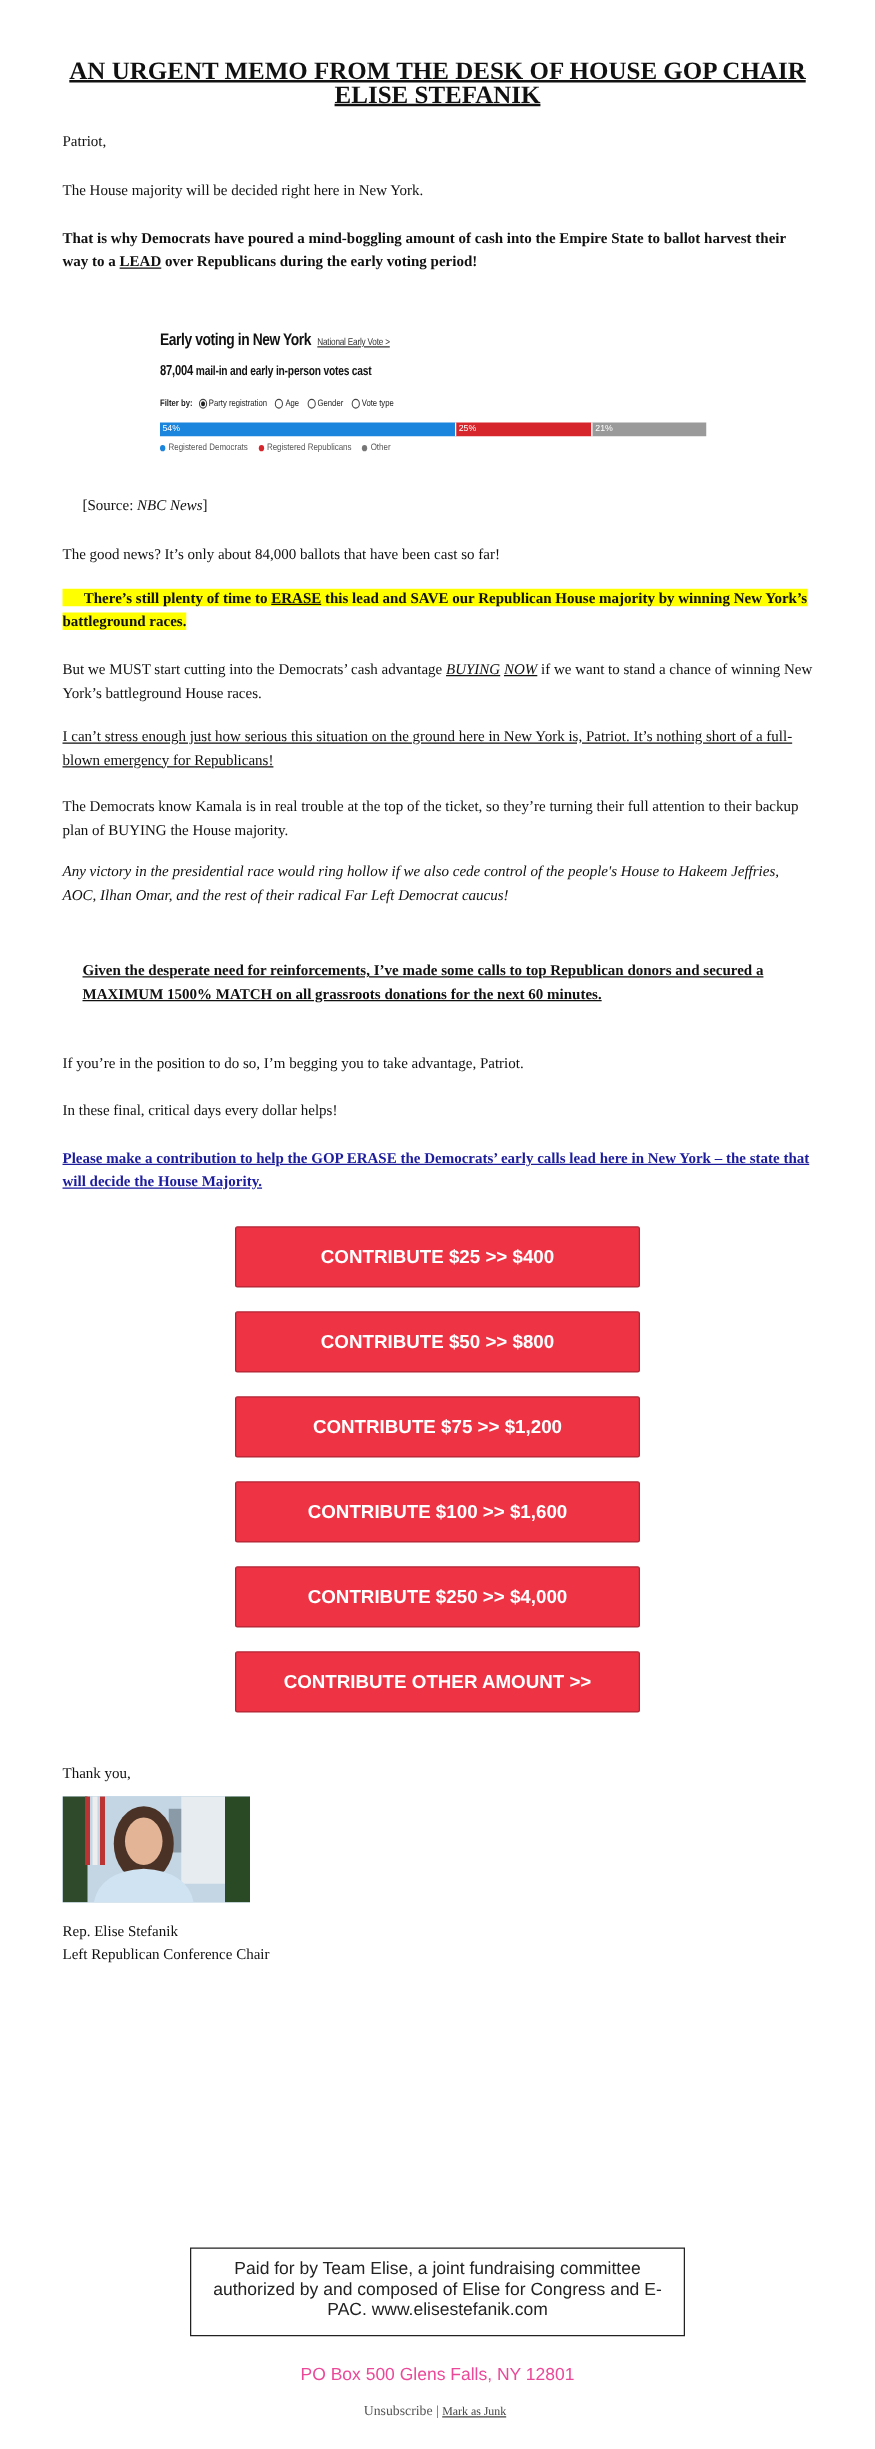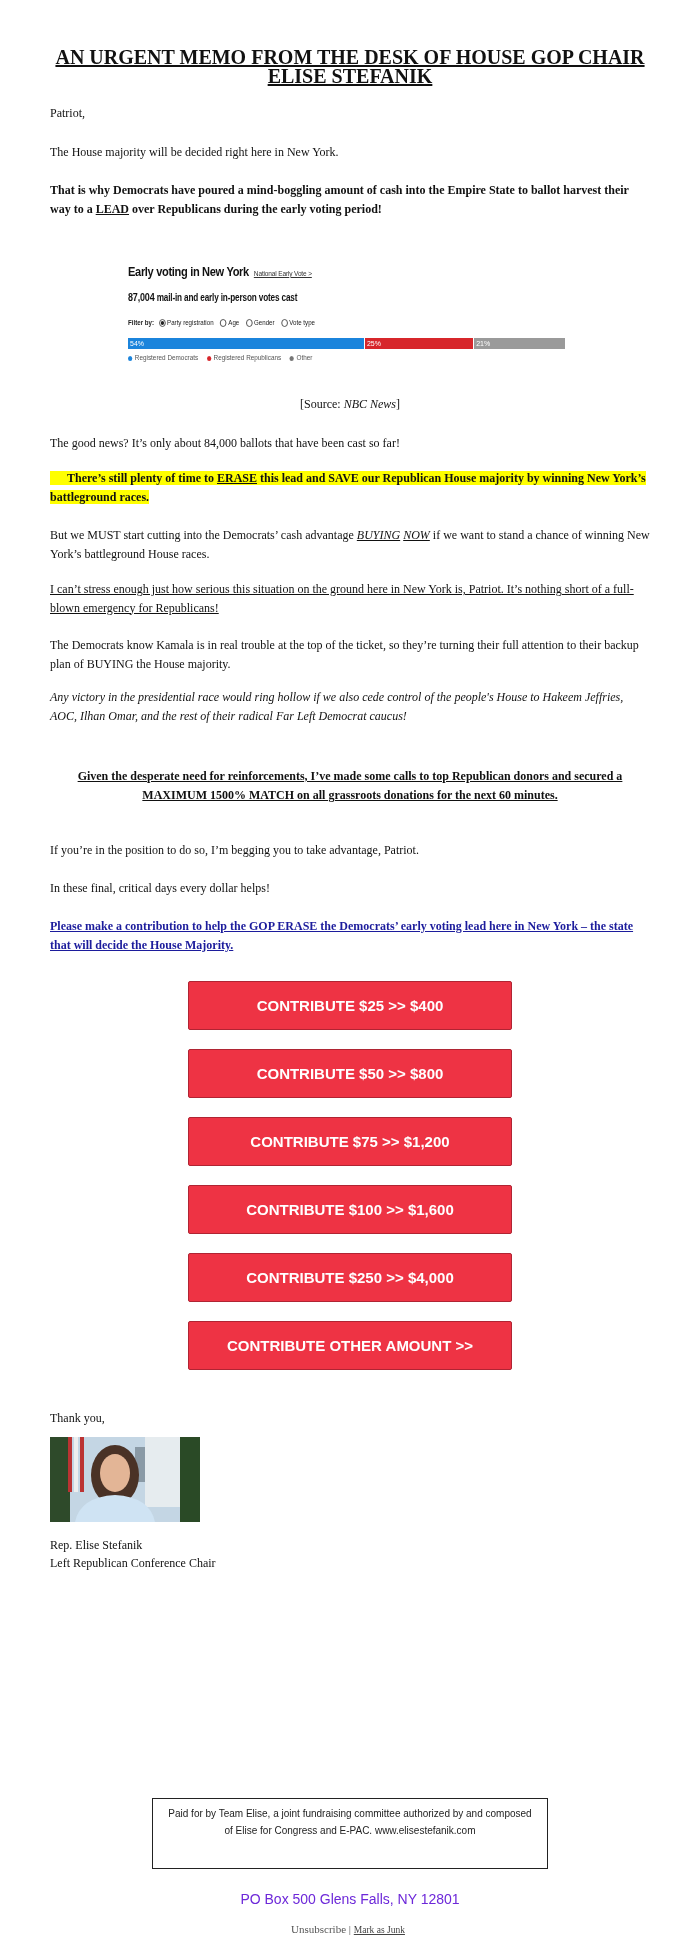--- a/index.html
+++ b/index.html
@@ -6,21 +6,21 @@
   body { width: 700px; height: 1959px; position: relative; overflow: hidden;
          font-family: "Liberation Serif", "DejaVu Serif", serif; color: #111111; font-size: 16px; }
   .content { position: absolute; left: 50px; width: 600px; }
   .p { margin: 0; line-height: 18.5px; font-size: 12px; }
   .title { position: absolute; left: 50px; width: 600px; top: 48px; text-align: center;
            font-weight: bold; text-decoration: underline; font-size: 20px; line-height: 18.5px; }
   .bold { font-weight: bold; }
   .u { text-decoration: underline; }
   .i { font-style: italic; }
   .hl { background: #ffff00; font-weight: bold; padding-left: 17px; }
-  .center { text-align: center; }
+  .center { text-align: left; margin-left: 16px; }
   a.link { color: #1a0dab; color: #1c1c9c; font-weight: bold; text-decoration: underline; }
 
   
   .chart { position: absolute; left: 128px; top: 262px; width: 440px; height: 104px;
            font-family: "Liberation Sans", "DejaVu Sans", sans-serif; color: #111; }
   .chart-title { position: absolute; left: 0; top: 2px; font-size: 13.5px; font-weight: bold; letter-spacing: -0.4px;
                  transform: scaleX(0.82); transform-origin: left top; white-space: nowrap; }
   .chart-title .nat { font-size: 8px; font-weight: normal; text-decoration: underline; color: #333; margin-left: 6px; letter-spacing: -0.2px; }
   .chart-sub { position: absolute; left: 0; top: 29px; font-size: 10.5px; font-weight: bold; white-space: nowrap;
                transform: scaleX(0.78); transform-origin: left top; letter-spacing: -0.2px; }
@@ -42,24 +42,24 @@
 
   
   .btn { position: absolute; left: 188px; width: 324px; height: 49px; background: #ee3344;
          border: 1px solid #b02433; border-radius: 2px; box-sizing: border-box; color: #ffffff;
          font-family: "Liberation Sans", "DejaVu Sans", sans-serif; font-weight: bold; font-size: 15px;
          display: flex; align-items: center; justify-content: center; cursor: pointer; letter-spacing: 0; text-decoration: none; }
 
   .photo { position: absolute; left: 50px; top: 1437px; width: 150px; height: 85px; overflow: hidden; background: #b9cfdf; }
 
   .footer-box { position: absolute; left: 152px; top: 1798px; width: 396px; height: 71px; border: 1px solid #222;
-                box-sizing: border-box; font-family: "Liberation Sans", "DejaVu Sans", sans-serif; font-size: 10px;
+                box-sizing: border-box; font-family: "Liberation Sans", "DejaVu Sans", sans-serif; font-size: 14px;
                 text-align: center; line-height: 16.5px; padding: 7px 10px; color: #222; }
   .address { position: absolute; left: 0; width: 700px; top: 1891px; text-align: center;
-             font-family: "Liberation Sans", "DejaVu Sans", sans-serif; font-size: 14px; color: #6d28d9; }
+             font-family: "Liberation Sans", "DejaVu Sans", sans-serif; font-size: 14px; color: #ec4899; }
   .unsub { position: absolute; left: 0; width: 696px; top: 1923px; text-align: center; font-size: 11px; color: #555; }
   .unsub .junk { font-size: 9.5px; text-decoration: underline; color: #444; }
 </style>
 </head>
 <body>
 
 <div class="title">AN URGENT MEMO FROM THE DESK OF HOUSE GOP CHAIR ELISE STEFANIK</div>
 
 <p class="content p" style="top:104px">Patriot,</p>
 
@@ -114,21 +114,21 @@
 <p class="content p" style="top:636px">The Democrats know Kamala is in real trouble at the top of the ticket, so they’re turning their full attention to their backup plan of BUYING the House majority.</p>
 
 <p class="content p i" style="top:688px">Any victory in the presidential race would ring hollow if we also cede control of the people's House to Hakeem Jeffries, AOC, Ilhan Omar, and the rest of their radical Far Left Democrat caucus!</p>
 
 <p class="content p bold u center" style="top:767px">Given the desperate need for reinforcements, I’ve made some calls to top Republican donors and secured a MAXIMUM 1500% MATCH on all grassroots donations for the next 60 minutes.</p>
 
 <p class="content p" style="top:841px">If you’re in the position to do so, I’m begging you to take advantage, Patriot.</p>
 
 <p class="content p" style="top:879px">In these final, critical days every dollar helps!</p>
 
-<p class="content p" style="top:917px"><a class="link" href="#">Please make a contribution to help the GOP ERASE the Democrats’ early voting lead here in New York – the state that will decide the House Majority.</a></p>
+<p class="content p" style="top:917px"><a class="link" href="#">Please make a contribution to help the GOP ERASE the Democrats’ early calls lead here in New York – the state that will decide the House Majority.</a></p>
 
 <a class="btn" href="#" style="top:981px">CONTRIBUTE $25 &gt;&gt; $400</a>
 <a class="btn" href="#" style="top:1049px">CONTRIBUTE $50 &gt;&gt; $800</a>
 <a class="btn" href="#" style="top:1117px">CONTRIBUTE $75 &gt;&gt; $1,200</a>
 <a class="btn" href="#" style="top:1185px">CONTRIBUTE $100 &gt;&gt; $1,600</a>
 <a class="btn" href="#" style="top:1253px">CONTRIBUTE $250 &gt;&gt; $4,000</a>
 <a class="btn" href="#" style="top:1321px">CONTRIBUTE OTHER AMOUNT &gt;&gt;</a>
 
 <p class="content p" style="top:1409px">Thank you,</p>
 

